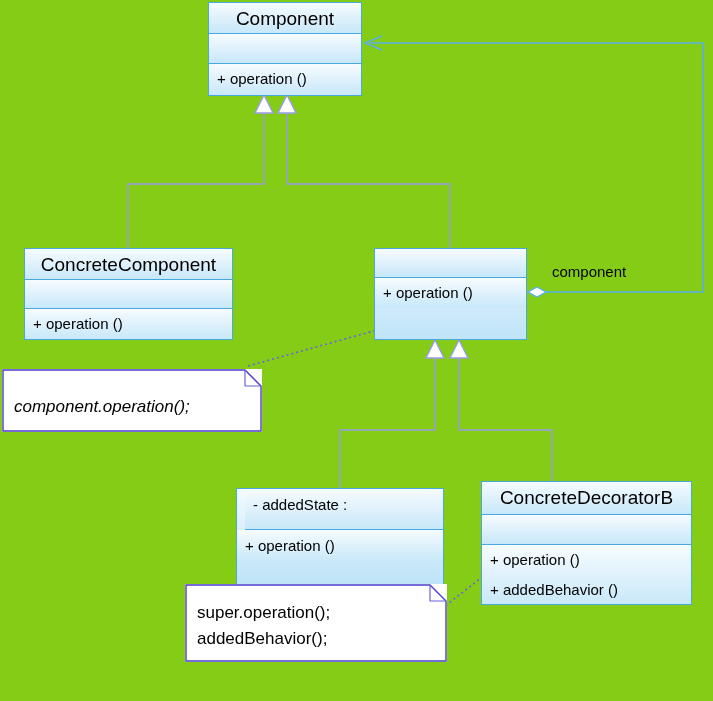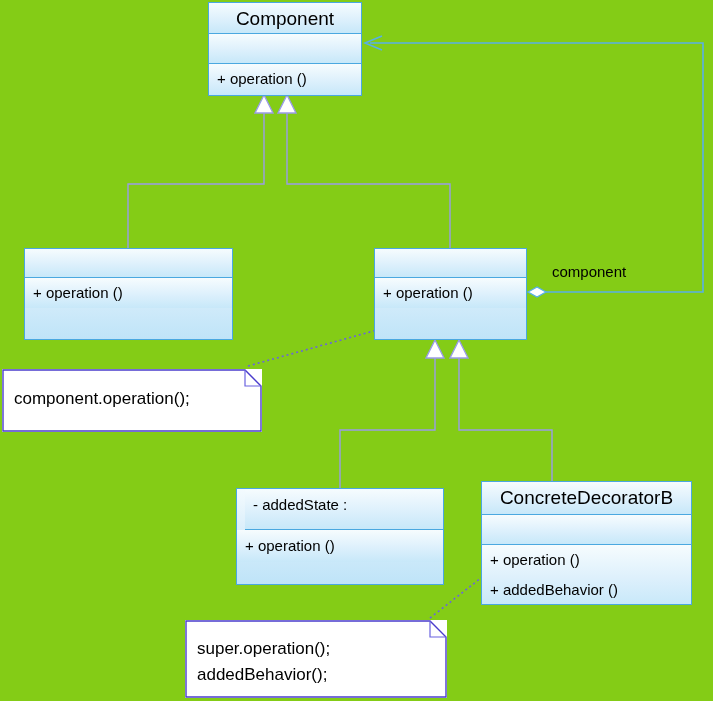--- a/index.html
+++ b/index.html
@@ -133,20 +133,23 @@
     <div class="uml-compartment" style="height:31px; padding-top:6px;">
       <div class="uml-name">Component</div>
     </div>
     <div class="uml-compartment" style="height:30px;"></div>
     <div class="uml-compartment" style="height:31px; padding-top:7px;">
       <div class="uml-feature">+ operation ()</div>
     </div>
   </div>
 
   <div class="uml-class" style="left:24px; top:248px; width:209px; height:92px;">
+    <div class="uml-compartment" style="height:31px; padding-top:6px;">
+      <div class="uml-name">ConcreteComponent</div>
+    </div>
     <div class="uml-compartment" style="height:29px;"></div>
     <div class="uml-compartment" style="height:30px; padding-top:7px;">
       <div class="uml-feature">+ operation ()</div>
     </div>
   </div>
 
   <div class="uml-class" style="left:374px; top:248px; width:153px; height:92px;">
     <div class="uml-compartment" style="height:29px;"></div>
     <div class="uml-compartment" style="height:30px; padding-top:7px;">
       <div class="uml-feature">+ operation ()</div>
@@ -171,24 +174,24 @@
       <div class="uml-feature">+ operation ()</div>
       <div class="uml-feature" style="margin-top:15px;">+ addedBehavior ()</div>
     </div>
   </div>
 
   <div class="uml-note" style="left:2px; top:369px; width:260px; height:63px;">
     <svg class="uml-note-body" viewBox="0 0 260 63" width="260" height="63" preserveAspectRatio="none">
       <path d="M 1 1 L 243 1 L 259 17 L 259 62 L 1 62 Z" fill="#ffffff" stroke="#4a3ccc" stroke-width="1.4"></path>
       <path d="M 243 1 L 243 17 L 259 17" fill="none" stroke="#6a63e0" stroke-width="1.2"></path>
     </svg>
-    <div class="uml-note-text" style="top:17px;">component.operation();</div>
-  </div>
-
-  <div class="uml-note" style="left:185px; top:620px; width:262px; height:78px;">
+    <div class="uml-note-text" style="top:25px;font-style:italic;">component.operation();</div>
+  </div>
+
+  <div class="uml-note" style="left:185px; top:584px; width:262px; height:78px;">
     <svg class="uml-note-body" viewBox="0 0 262 78" width="262" height="78" preserveAspectRatio="none">
       <path d="M 1 1 L 245 1 L 261 17 L 261 77 L 1 77 Z" fill="#ffffff" stroke="#4a3ccc" stroke-width="1.4"></path>
       <path d="M 245 1 L 245 17 L 261 17" fill="none" stroke="#6a63e0" stroke-width="1.2"></path>
     </svg>
     <div class="uml-note-text" style="top:16px;">super.operation();</div>
     <div class="uml-note-text" style="top:42px;">addedBehavior();</div>
   </div>
 
   <div class="label-text" style="left:552px; top:263px;">component</div>
 

